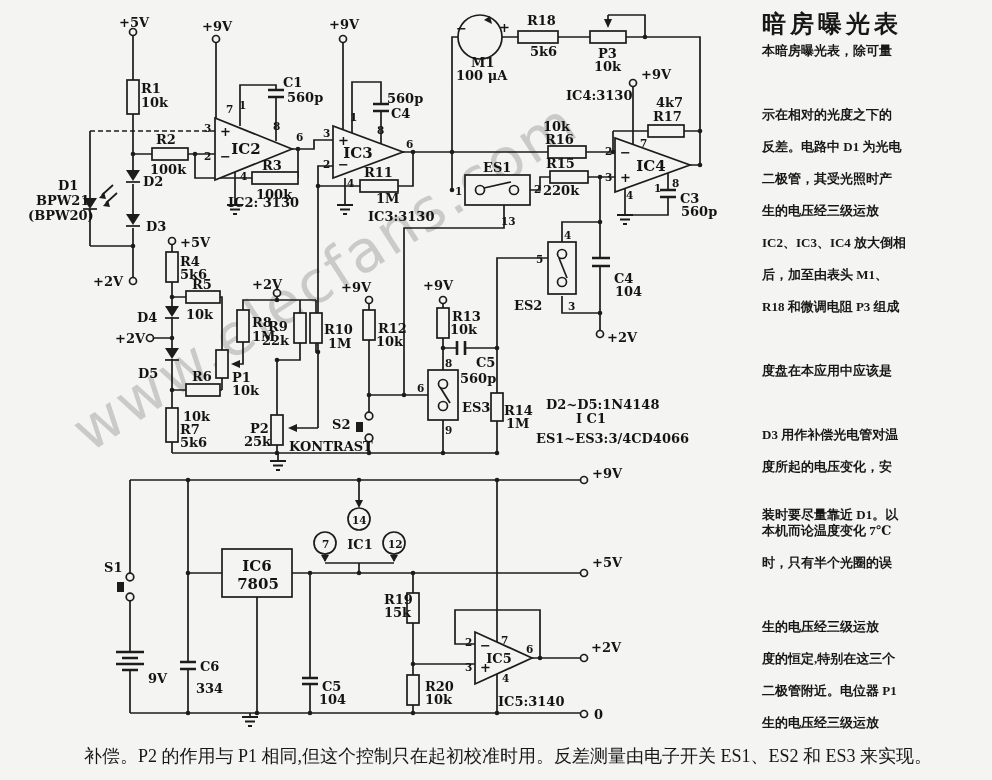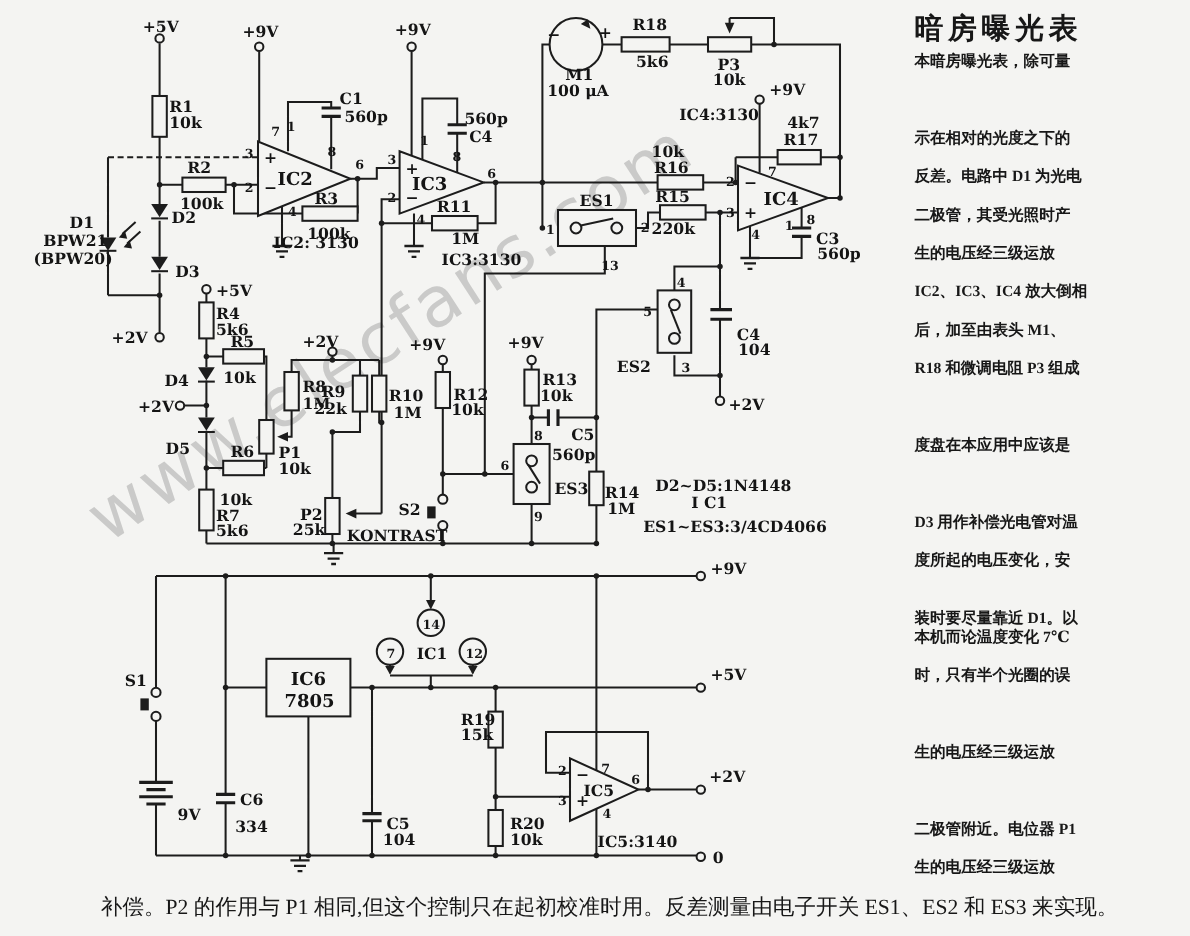--- a/index.html
+++ b/index.html
@@ -415,16 +415,17 @@
   <div class="txtcol" style="top:234px">IC2、IC3、IC4 放大倒相</div>
   <div class="txtcol" style="top:266px">后，加至由表头 M1、</div>
   <div class="txtcol" style="top:298px">R18 和微调电阻 P3 组成</div>
   <div class="txtcol" style="top:362px">度盘在本应用中应该是</div>
   <div class="txtcol" style="top:426px">D3 用作补偿光电管对温</div>
   <div class="txtcol" style="top:458px">度所起的电压变化，安</div>
   <div class="txtcol" style="top:506px">装时要尽量靠近 D1。以</div>
   <div class="txtcol" style="top:522px">本机而论温度变化 7℃</div>
   <div class="txtcol" style="top:554px">时，只有半个光圈的误</div>
   <div class="txtcol" style="top:618px">生的电压经三级运放</div>
+  <div class="txtcol" style="top:650px">度的恒定,特别在这三个</div>
   <div class="txtcol" style="top:682px">二极管附近。电位器 P1</div>
   <div class="txtcol" style="top:714px">生的电压经三级运放</div>
   <div id="caption">补偿。P2 的作用与 P1 相同,但这个控制只在起初校准时用。反差测量由电子开关 ES1、ES2 和 ES3 来实现。</div>
 </div>
 
 </body></html>

